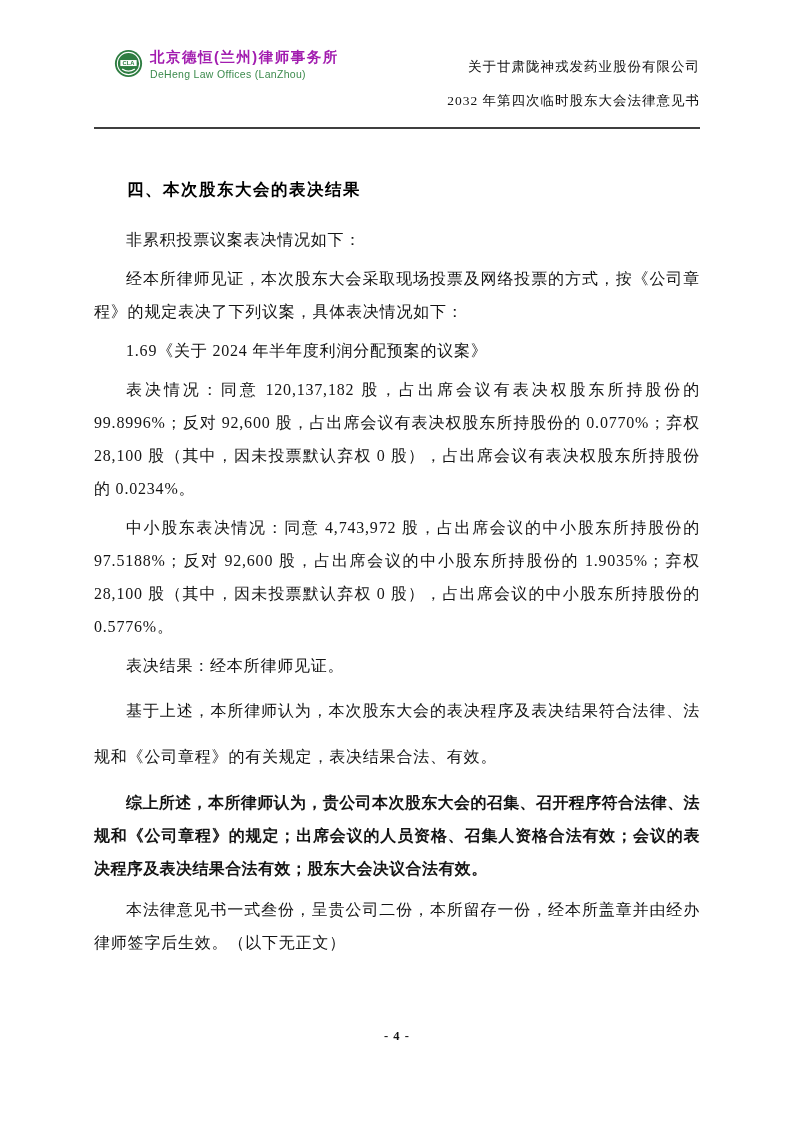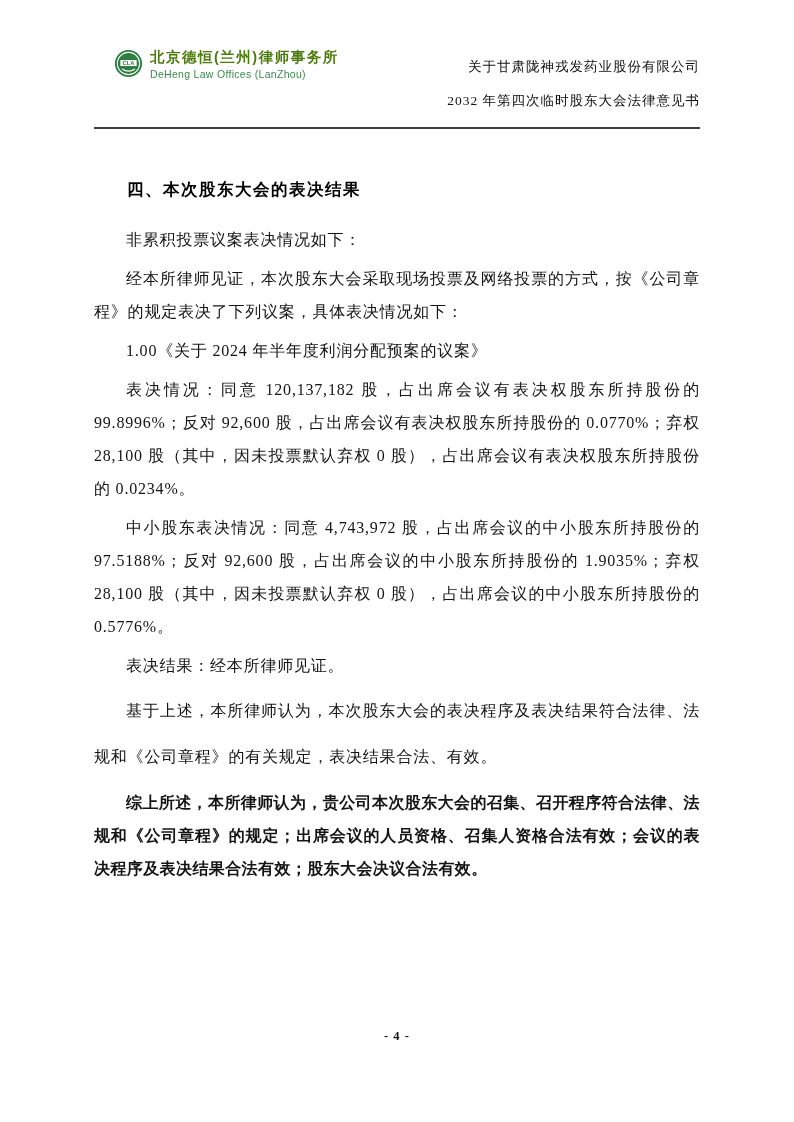--- a/index.html
+++ b/index.html
@@ -14,21 +14,21 @@
   
   .doc-header {
     display:flex; justify-content:space-between; align-items:flex-start;
     padding-top:48px;
   }
   .brand { display:flex; align-items:flex-start; gap:7px; margin-left:20px; }
   .brand-logo { width:29px; height:29px; flex:0 0 auto; margin-top:1px; }
   .brand-text { display:flex; flex-direction:column; }
   .firm-cn {
     font-family:"Liberation Sans","DejaVu Sans",sans-serif;
-    font-size:14.5px; font-weight:bold; letter-spacing:1.5px; color:#4d7c0f;
+    font-size:14.5px; font-weight:bold; letter-spacing:1.5px; color:#a21caf;
     line-height:18px;
   }
   .firm-en {
     font-family:"Liberation Sans","DejaVu Sans",sans-serif;
     font-size:10.5px; color:#3c8a4d; letter-spacing:0.3px; line-height:13px; margin-top:2px;
   }
   .doc-ref {
     text-align:right; font-size:13.5px; letter-spacing:1px;
     line-height:34px; padding-top:2px; color:#111;
   }
@@ -87,28 +87,29 @@
   </header>
 
   <div class="header-rule"></div>
 
   <main>
 
     <h2 class="sec-heading">四、本次股东大会的表决结果</h2>
 
     <p class="para">非累积投票议案表决情况如下：</p>
     <p class="para">经本所律师见证，本次股东大会采取现场投票及网络投票的方式，按《公司章程》的规定表决了下列议案，具体表决情况如下：</p>
-    <p class="para">1.00《关于 2024 年半年度利润分配预案的议案》</p>
+    <p class="para">1.69《关于 2024 年半年度利润分配预案的议案》</p>
     <p class="para">表决情况：同意 120,137,182 股，占出席会议有表决权股东所持股份的 99.8996%；反对 92,600 股，占出席会议有表决权股东所持股份的 0.0770%；弃权 28,100 股（其中，因未投票默认弃权 0 股），占出席会议有表决权股东所持股份的 0.0234%。</p>
     <p class="para">中小股东表决情况：同意 4,743,972 股，占出席会议的中小股东所持股份的 97.5188%；反对 92,600 股，占出席会议的中小股东所持股份的 1.9035%；弃权 28,100 股（其中，因未投票默认弃权 0 股），占出席会议的中小股东所持股份的 0.5776%。</p>
     <p class="para">表决结果：经本所律师见证。</p>
     <p class="para para-wide">基于上述，本所律师认为，本次股东大会的表决程序及表决结果符合法律、法规和《公司章程》的有关规定，表决结果合法、有效。</p>
 
 
     <p class="para para-bold">综上所述，本所律师认为，贵公司本次股东大会的召集、召开程序符合法律、法规和《公司章程》的规定；出席会议的人员资格、召集人资格合法有效；会议的表决程序及表决结果合法有效；股东大会决议合法有效。</p>
+    <p class="para para-last">本法律意见书一式叁份，呈贵公司二份，本所留存一份，经本所盖章并由经办律师签字后生效。（以下无正文）</p>
 
   </main>
 
   <footer class="doc-footer">
     <span>- 4 -</span>
   </footer>
 
 </div>
 
 </body></html>

